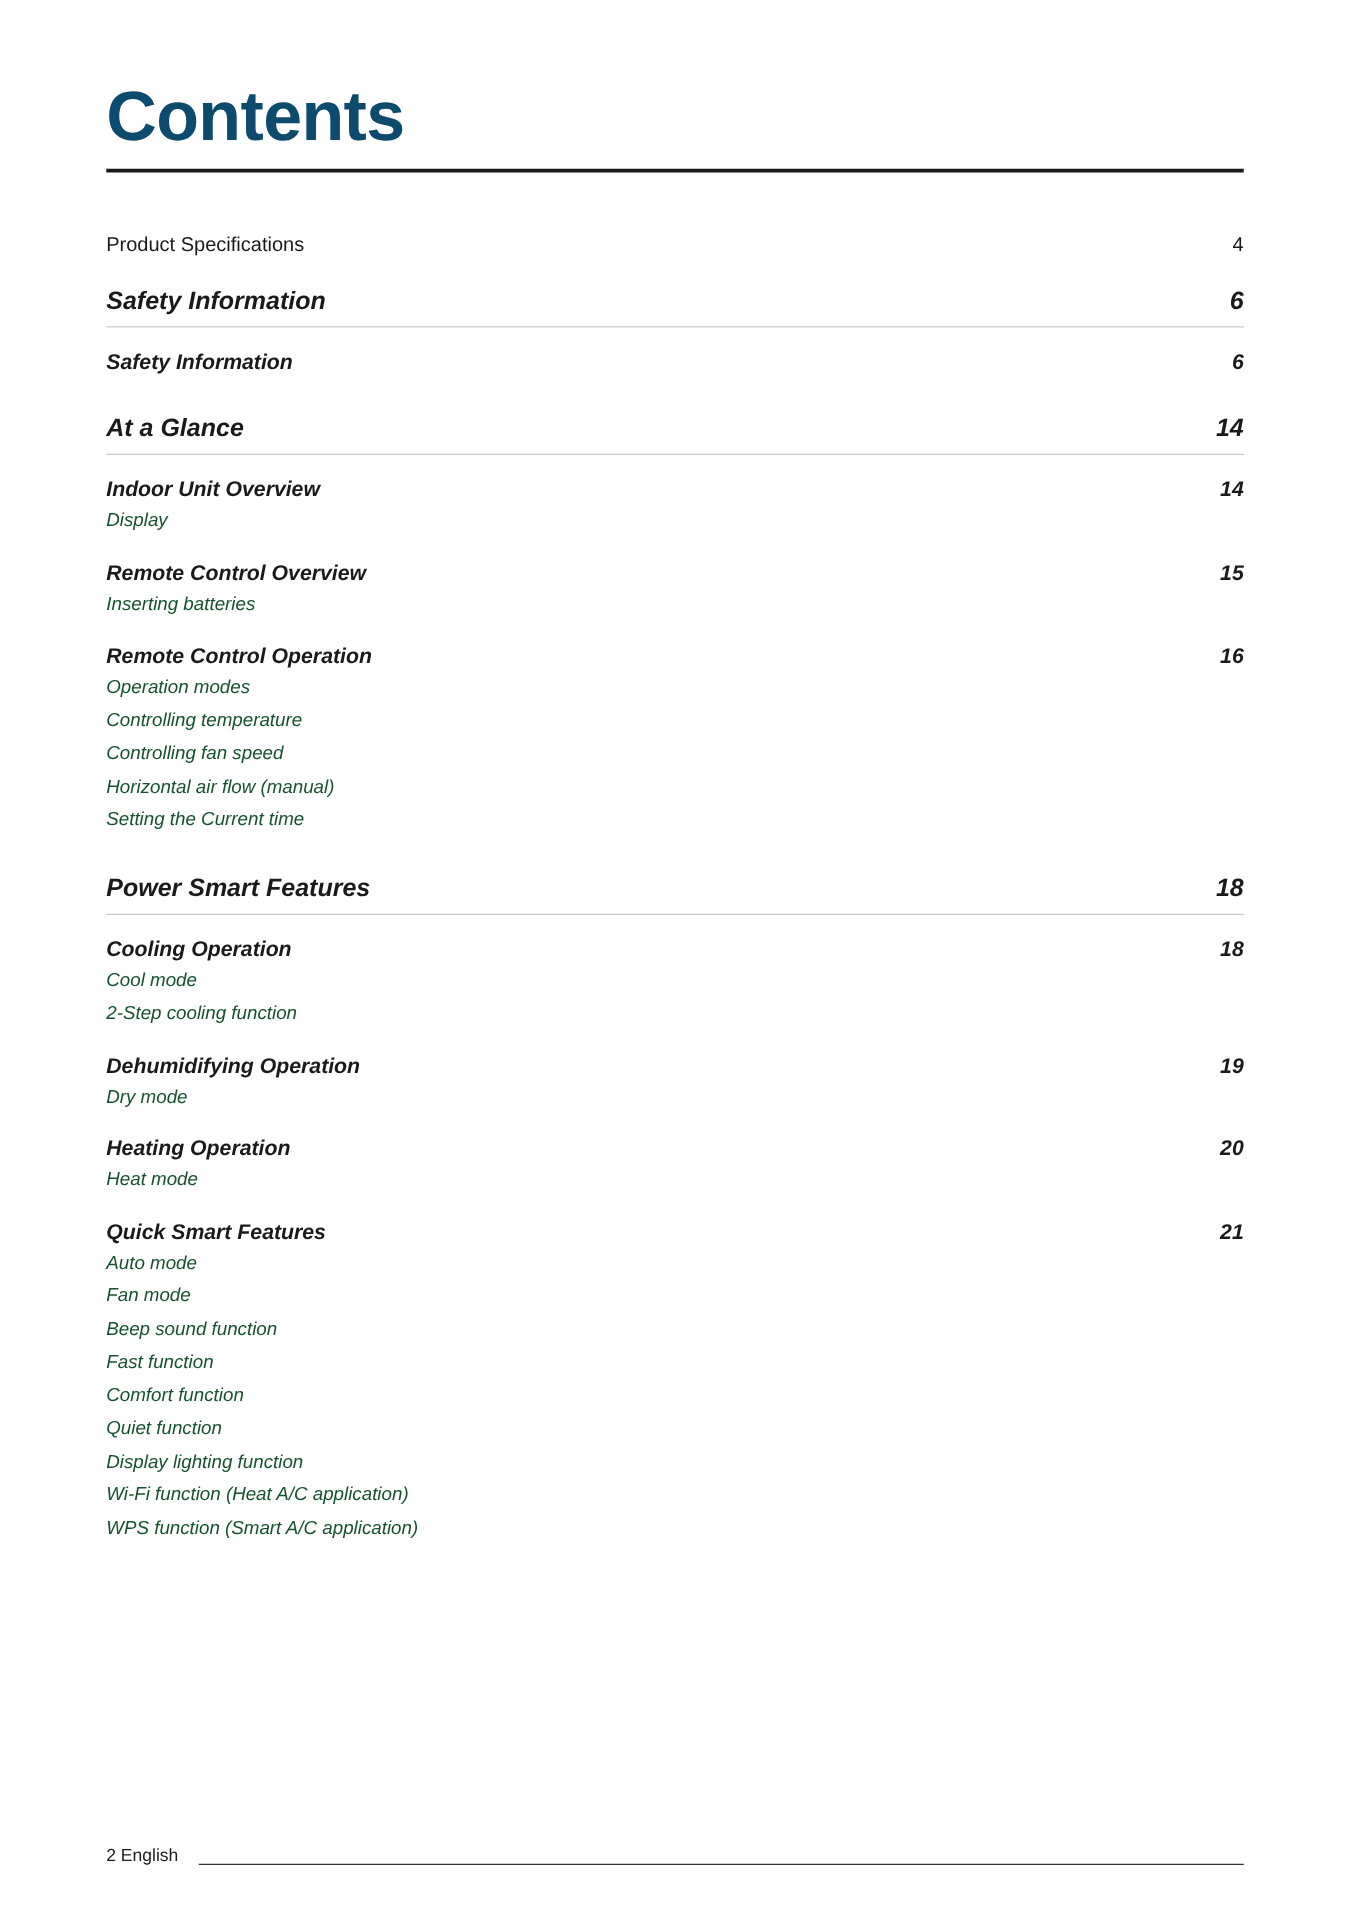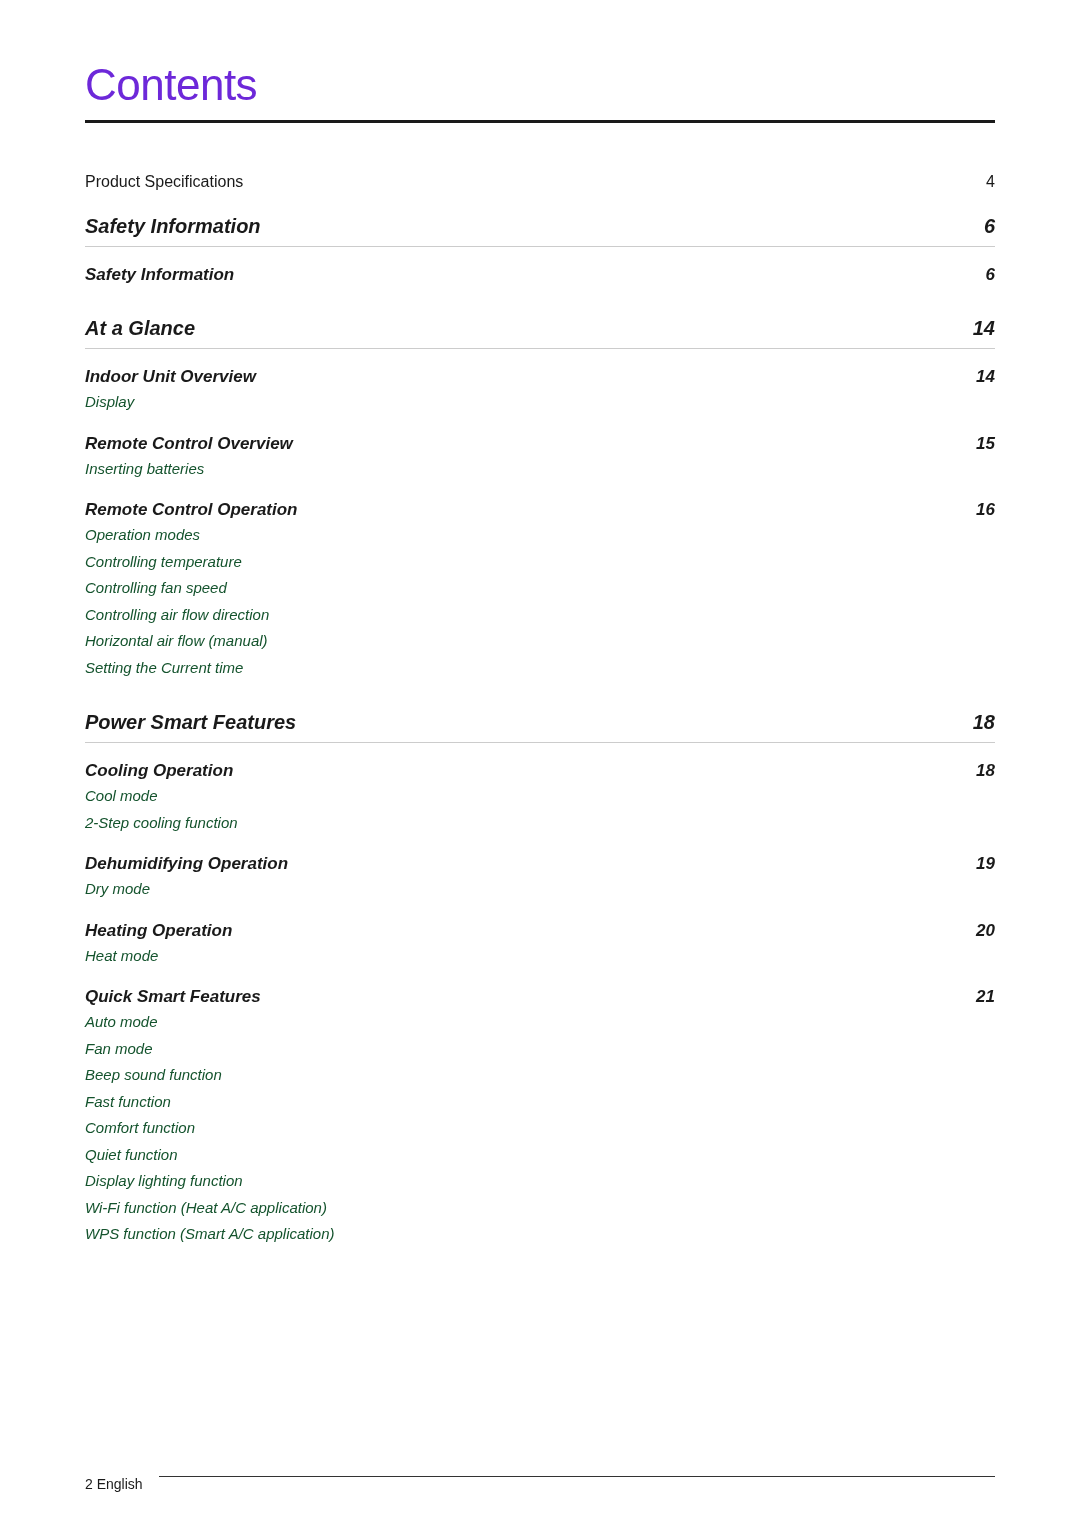--- a/index.html
+++ b/index.html
@@ -12,23 +12,23 @@
       background: #ffffff;
       font-family: 'Arial', 'Helvetica', sans-serif;
       width: 1080px;
       min-height: 1532px;
       padding: 60px 85px 60px 85px;
       color: #1a1a1a;
       position: relative;
     }
 
     .page-title {
-      font-size: 44px;
-      font-weight: normal;
-      color: #6d28d9;
+      font-size: 56px;
+      font-weight: bold;
+      color: #0c4a6e;
       margin-bottom: 10px;
       letter-spacing: -0.5px;
     }
 
     .title-divider {
       border: none;
       border-top: 3px solid #1a1a1a;
       margin-bottom: 40px;
     }
 
@@ -108,21 +108,21 @@
       flex-shrink: 0;
       margin-left: 20px;
     }
 
     .footer {
       position: absolute;
       bottom: 40px;
       left: 85px;
       right: 85px;
       display: flex;
-      align-items: flex-start;
+      align-items: flex-end;
       gap: 16px;
     }
 
     .footer-text {
       font-size: 14px;
       color: #1a1a1a;
       white-space: nowrap;
     }
 
     .footer-line {
@@ -179,21 +179,20 @@
   </div>
   <div class="sub-item">Inserting batteries</div>
 
   <div class="subsection-header">
     <span class="subsection-title">Remote Control Operation</span>
     <span class="subsection-page">16</span>
   </div>
   <div class="sub-item">Operation modes</div>
   <div class="sub-item">Controlling temperature</div>
   <div class="sub-item">Controlling fan speed</div>
-  <div class="sub-item">Controlling air flow direction</div>
   <div class="sub-item">Horizontal air flow (manual)</div>
   <div class="sub-item">Setting the Current time</div>
 </div>
 
 <div class="section-block">
   <div class="toc-section-header">
     <span class="section-title">Power Smart Features</span>
     <span class="section-page">18</span>
   </div>
 

